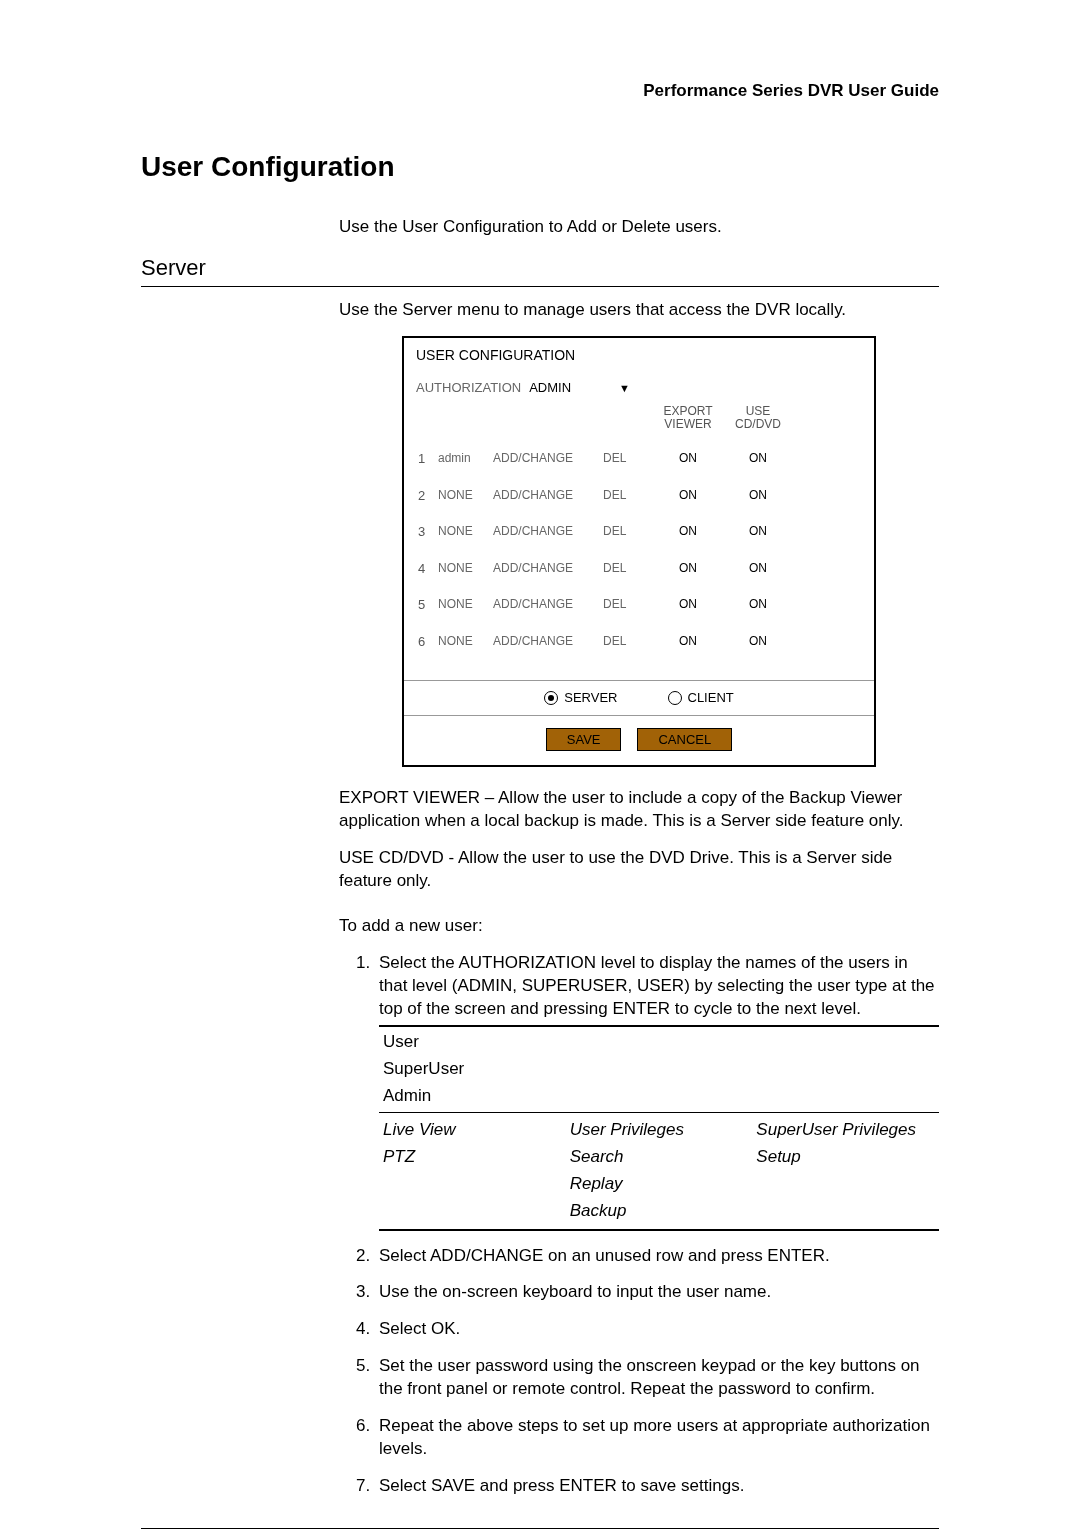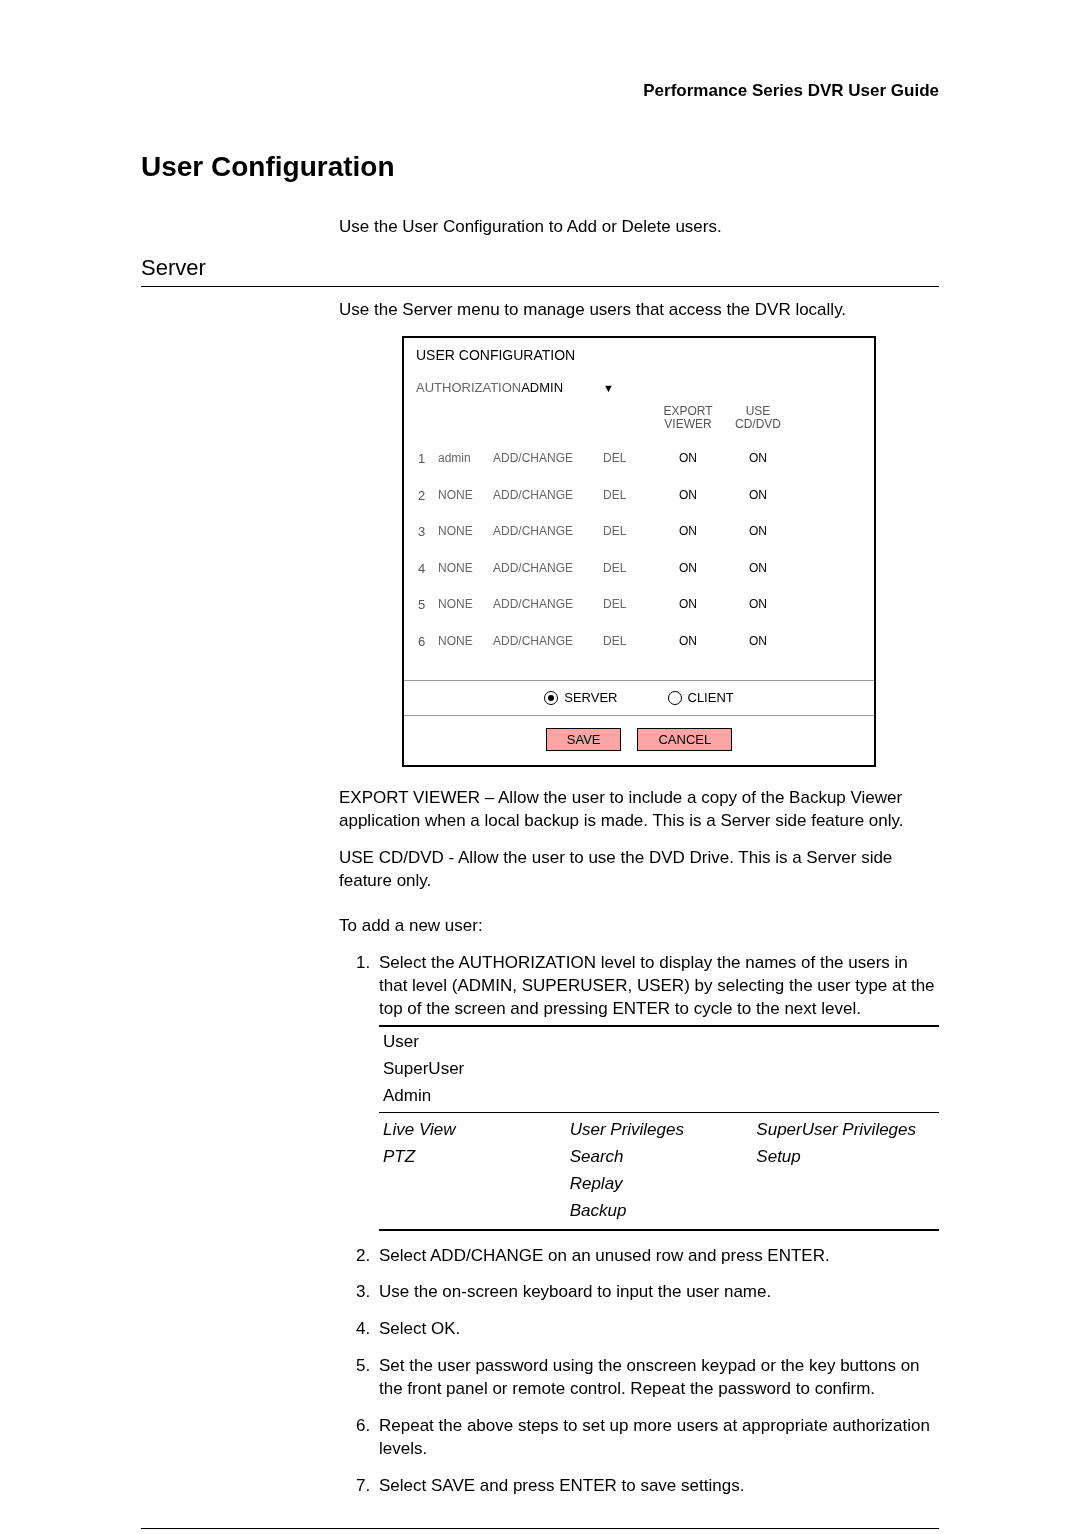--- a/index.html
+++ b/index.html
@@ -57,20 +57,21 @@
   .fig-title {
     padding: 8px 12px 4px 12px;
     font-size: 14px;
   }
   .fig-auth {
     padding: 10px 12px 8px 12px;
     font-size: 13px;
     color: #666;
     display: flex;
     align-items: center;
+    gap: 8px;
   }
   .fig-auth .admin {
     color: #000;
   }
   .fig-tri {
     color: #000;
     font-size: 11px;
     margin-left: 40px;
   }
   .fig-table {
@@ -117,21 +118,21 @@
   .fig-btn-row {
     padding: 12px 0 14px 0;
     display: flex;
     justify-content: center;
     gap: 16px;
   }
   .fig-btn {
     border: 1px solid #000;
     padding: 2px 20px;
     font-size: 13px;
-    background: #fca5a5;
+    background: #a16207;
   }
   .steps-table {
     margin: 4px 0 10px 0;
     border-top: 2px solid #000;
     border-bottom: 2px solid #000;
   }
   .steps-table-hdr {
     display: flex;
     border-bottom: 1px solid #000;
     font-weight: normal;

